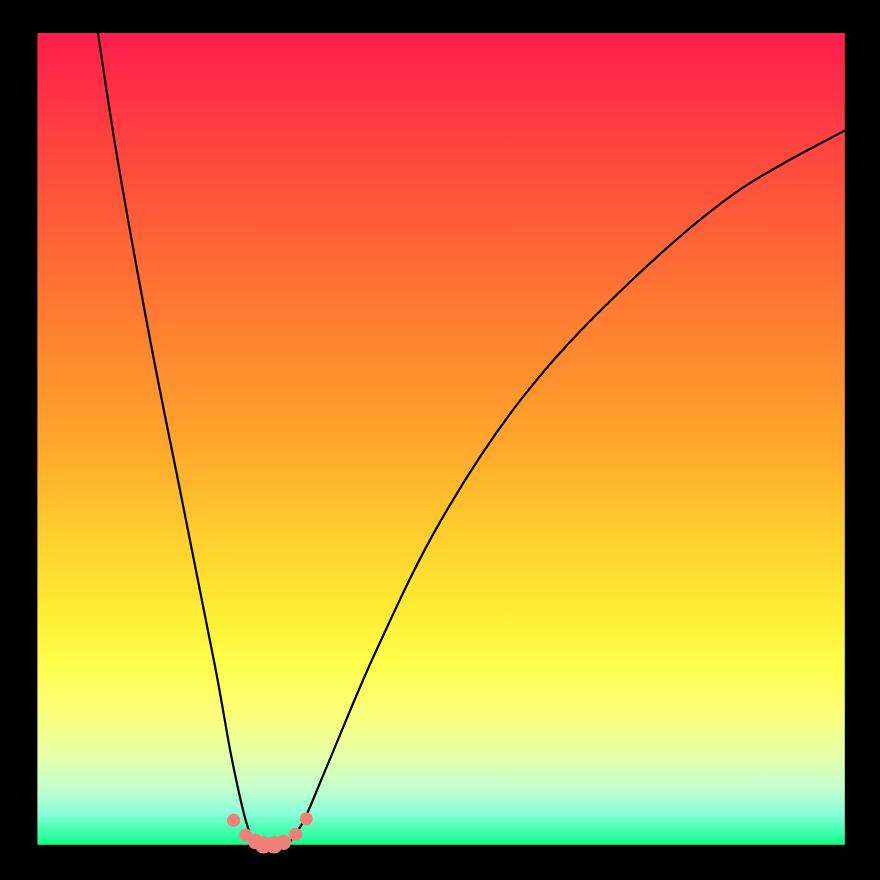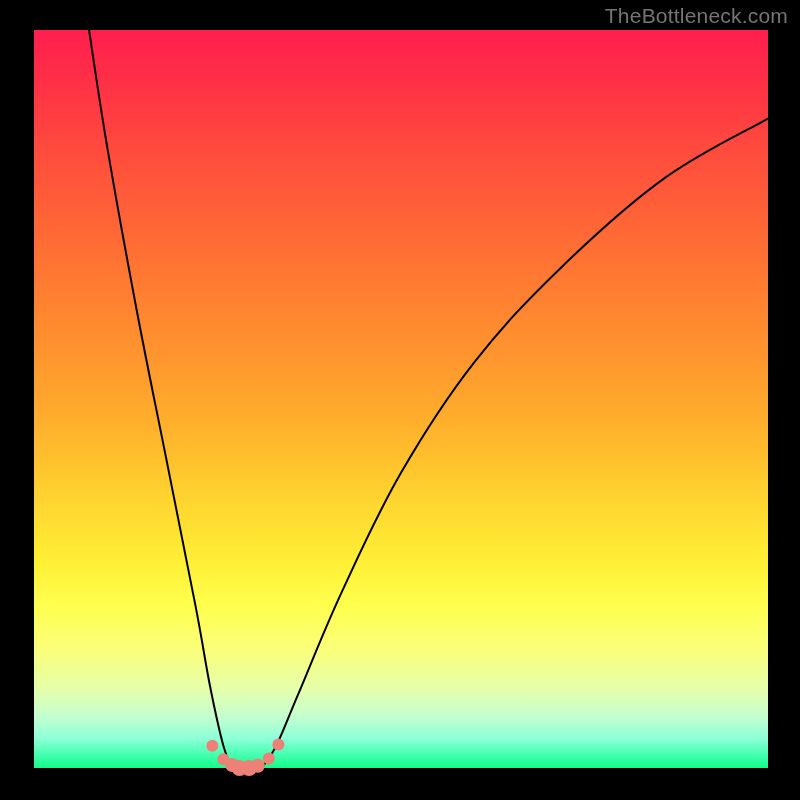--- a/index.html
+++ b/index.html
@@ -63,21 +63,20 @@
     width: 100%;
     height: 100%;
     overflow: visible;
   }
 </style>
 </head>
 <body>
 
 <div class="outer">
 
-  <div class="watermark">TheBottleneck.com</div>
 
   <div class="plot-frame">
     <div class="gradient"></div>
 
     <svg class="curve" viewBox="0 0 734 738" preserveAspectRatio="none">
       <g id="curves">
           <path d="M 55.05 0 C 58.353 21.254400000000008, 64.8122 67.60080000000005, 73.4 118.08000000000004 C 81.98780000000001 168.55920000000003, 92.19040000000001 224.6472, 102.76 280.44 C 113.3296 336.2328, 121.55040000000001 374.904, 132.12 428.04 C 142.6896 481.17600000000004, 153.5528 534.4596, 161.48 575.64 C 169.4072 616.8204, 171.13943999999998 631.5803999999999, 176.16 656.8199999999999 C 181.18056 682.0595999999999, 185.4084 701.2476, 189.372 715.86 C 193.33560000000003 730.4724, 196.59456 734.0148, 198.18 738" fill="none" stroke="#000" stroke-width="2" stroke-linecap="round"></path>
           <path d="M 227.54 738 C 230.1824 734.0148, 235.614 729.144, 242.22 715.86 C 248.826 702.576, 252.34920000000002 692.0964, 264.24 664.2 C 276.1308 636.3036000000001, 289.78319999999997 600.732, 308.28 560.88 C 326.7768 521.028, 343.2184 483.98040000000003, 367 442.8 C 390.7816 401.6196, 411.3336 369.29519999999997, 440.4 332.09999999999997 C 469.46639999999996 294.90479999999997, 494.1288 269.36999999999995, 528.48 236.15999999999997 C 562.8312000000001 202.95, 594.2464 174.16800000000003, 631.24 147.60000000000002 C 668.2336 121.03200000000002, 715.5032 99.18719999999996, 734 88.55999999999995" fill="none" stroke="#000" stroke-width="2" stroke-linecap="round"></path>
         </g>
       <g id="markers">

